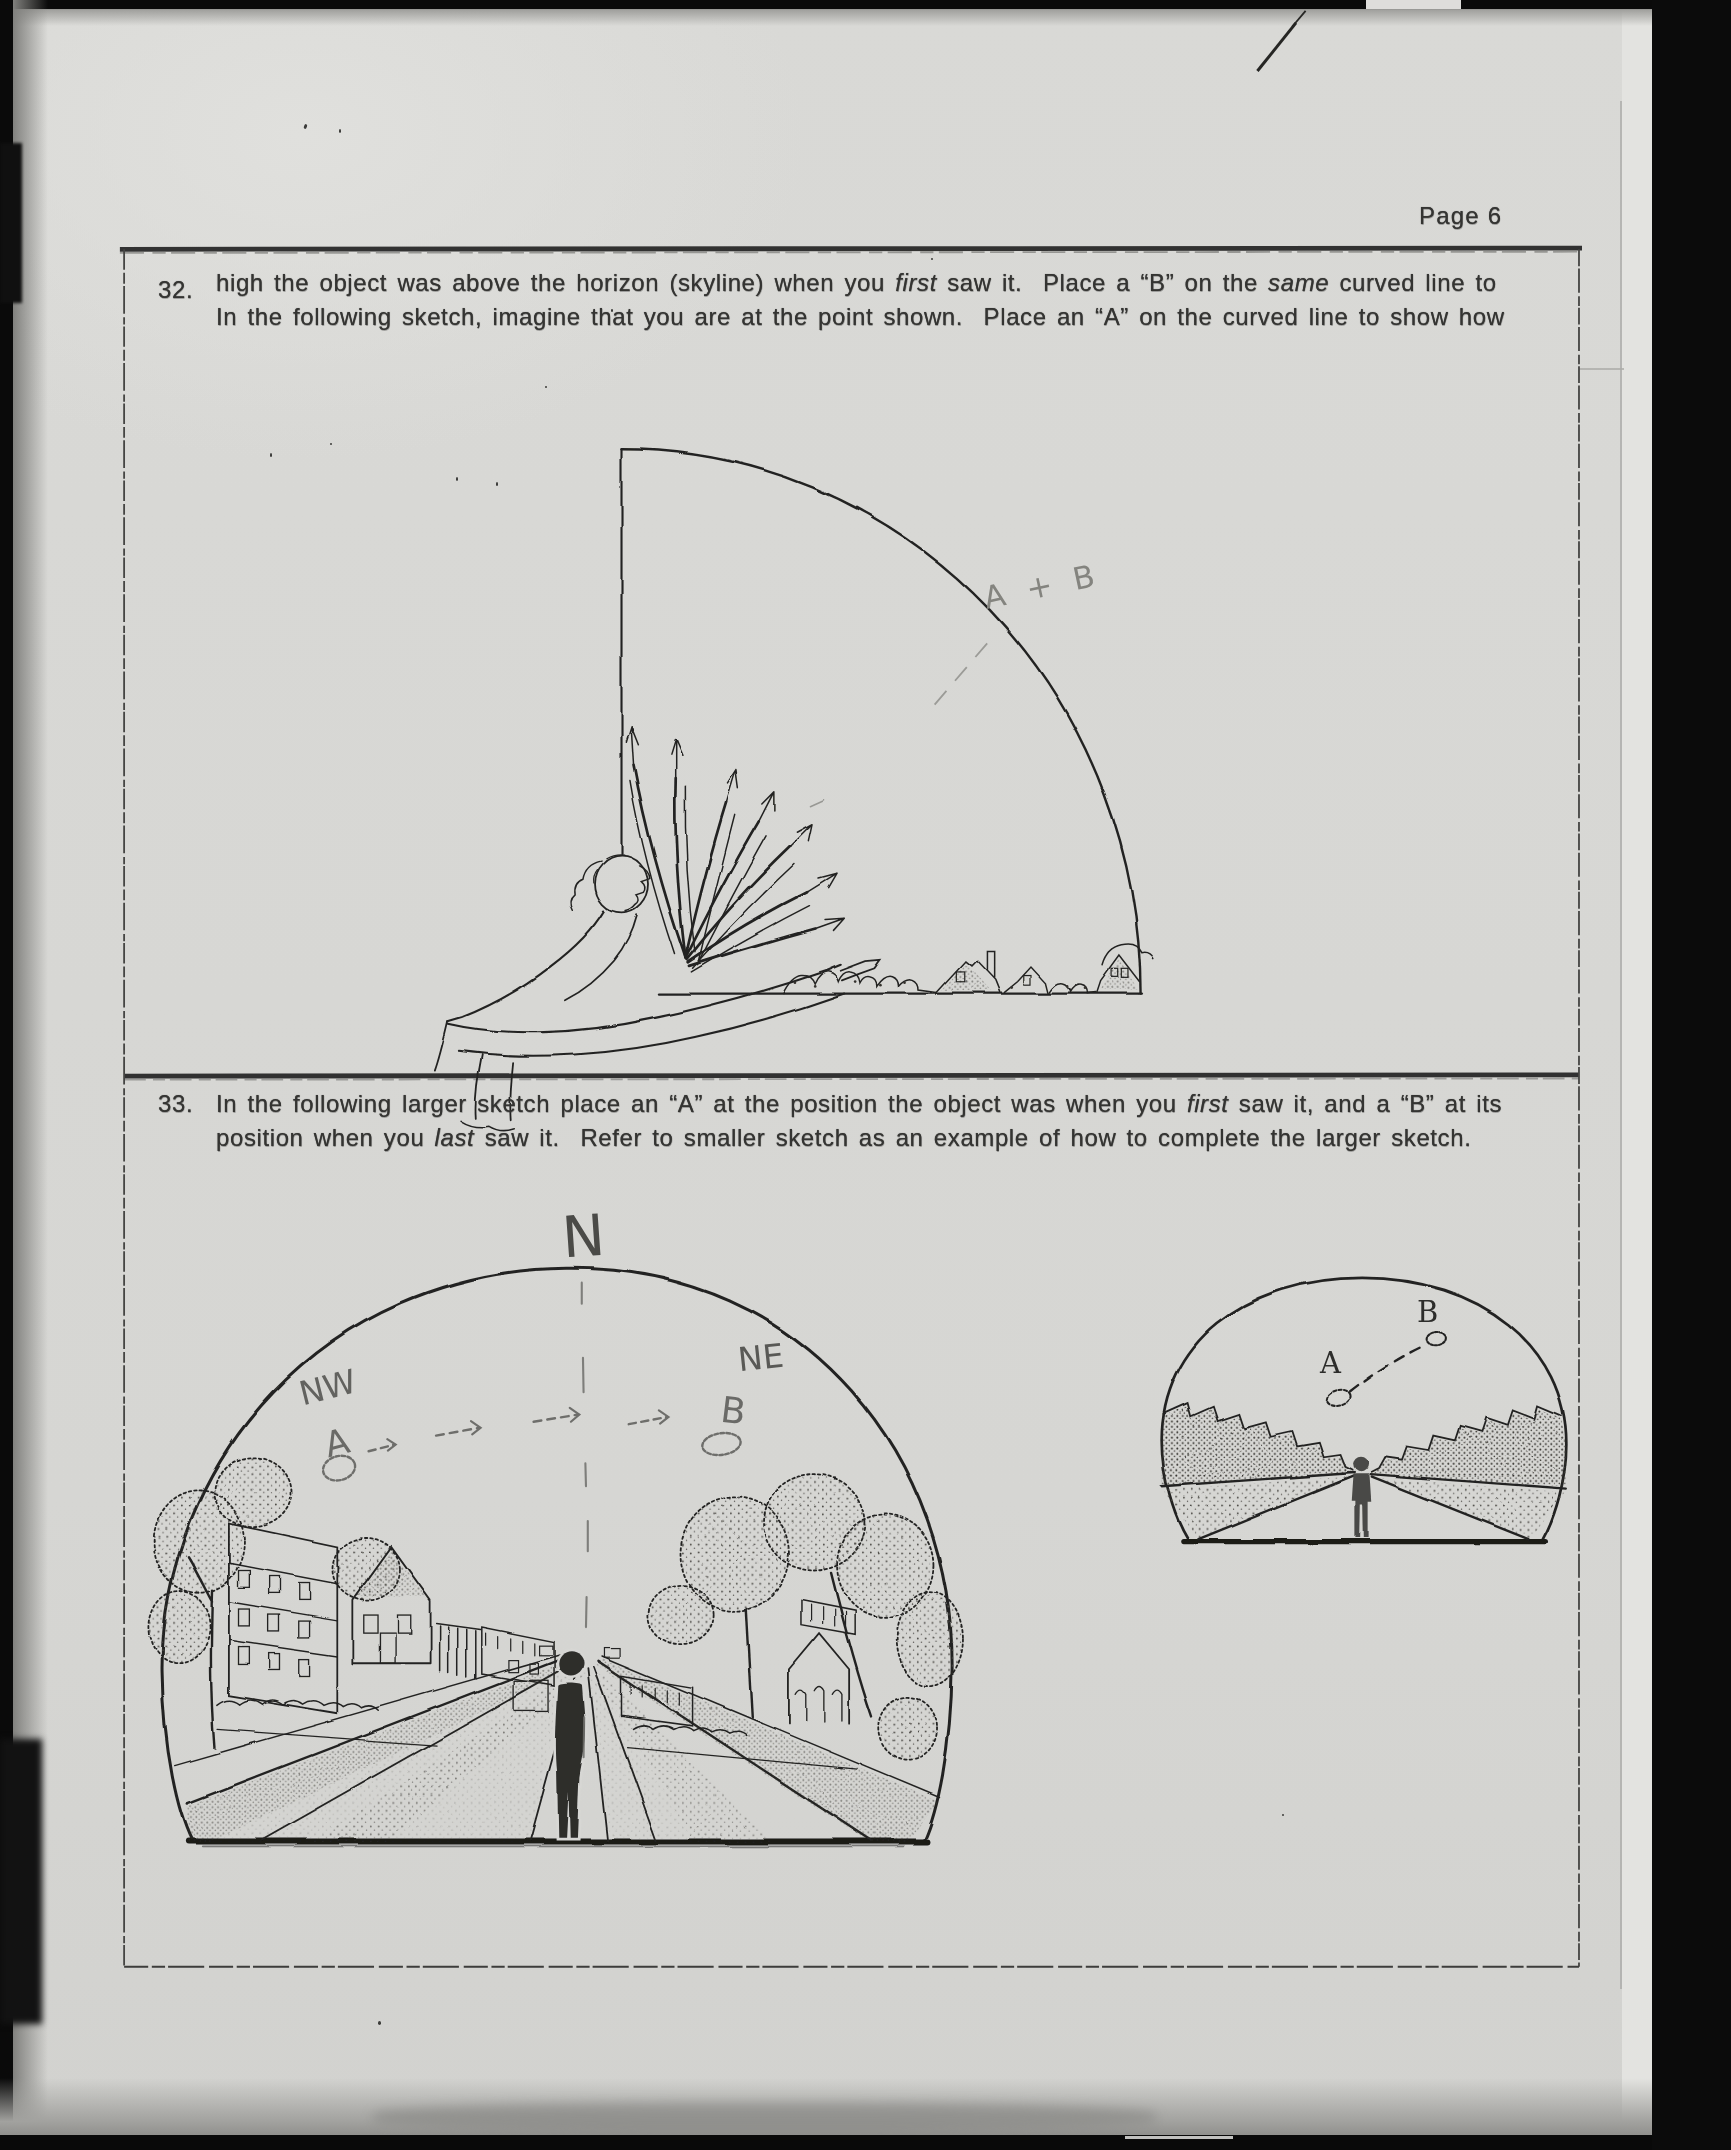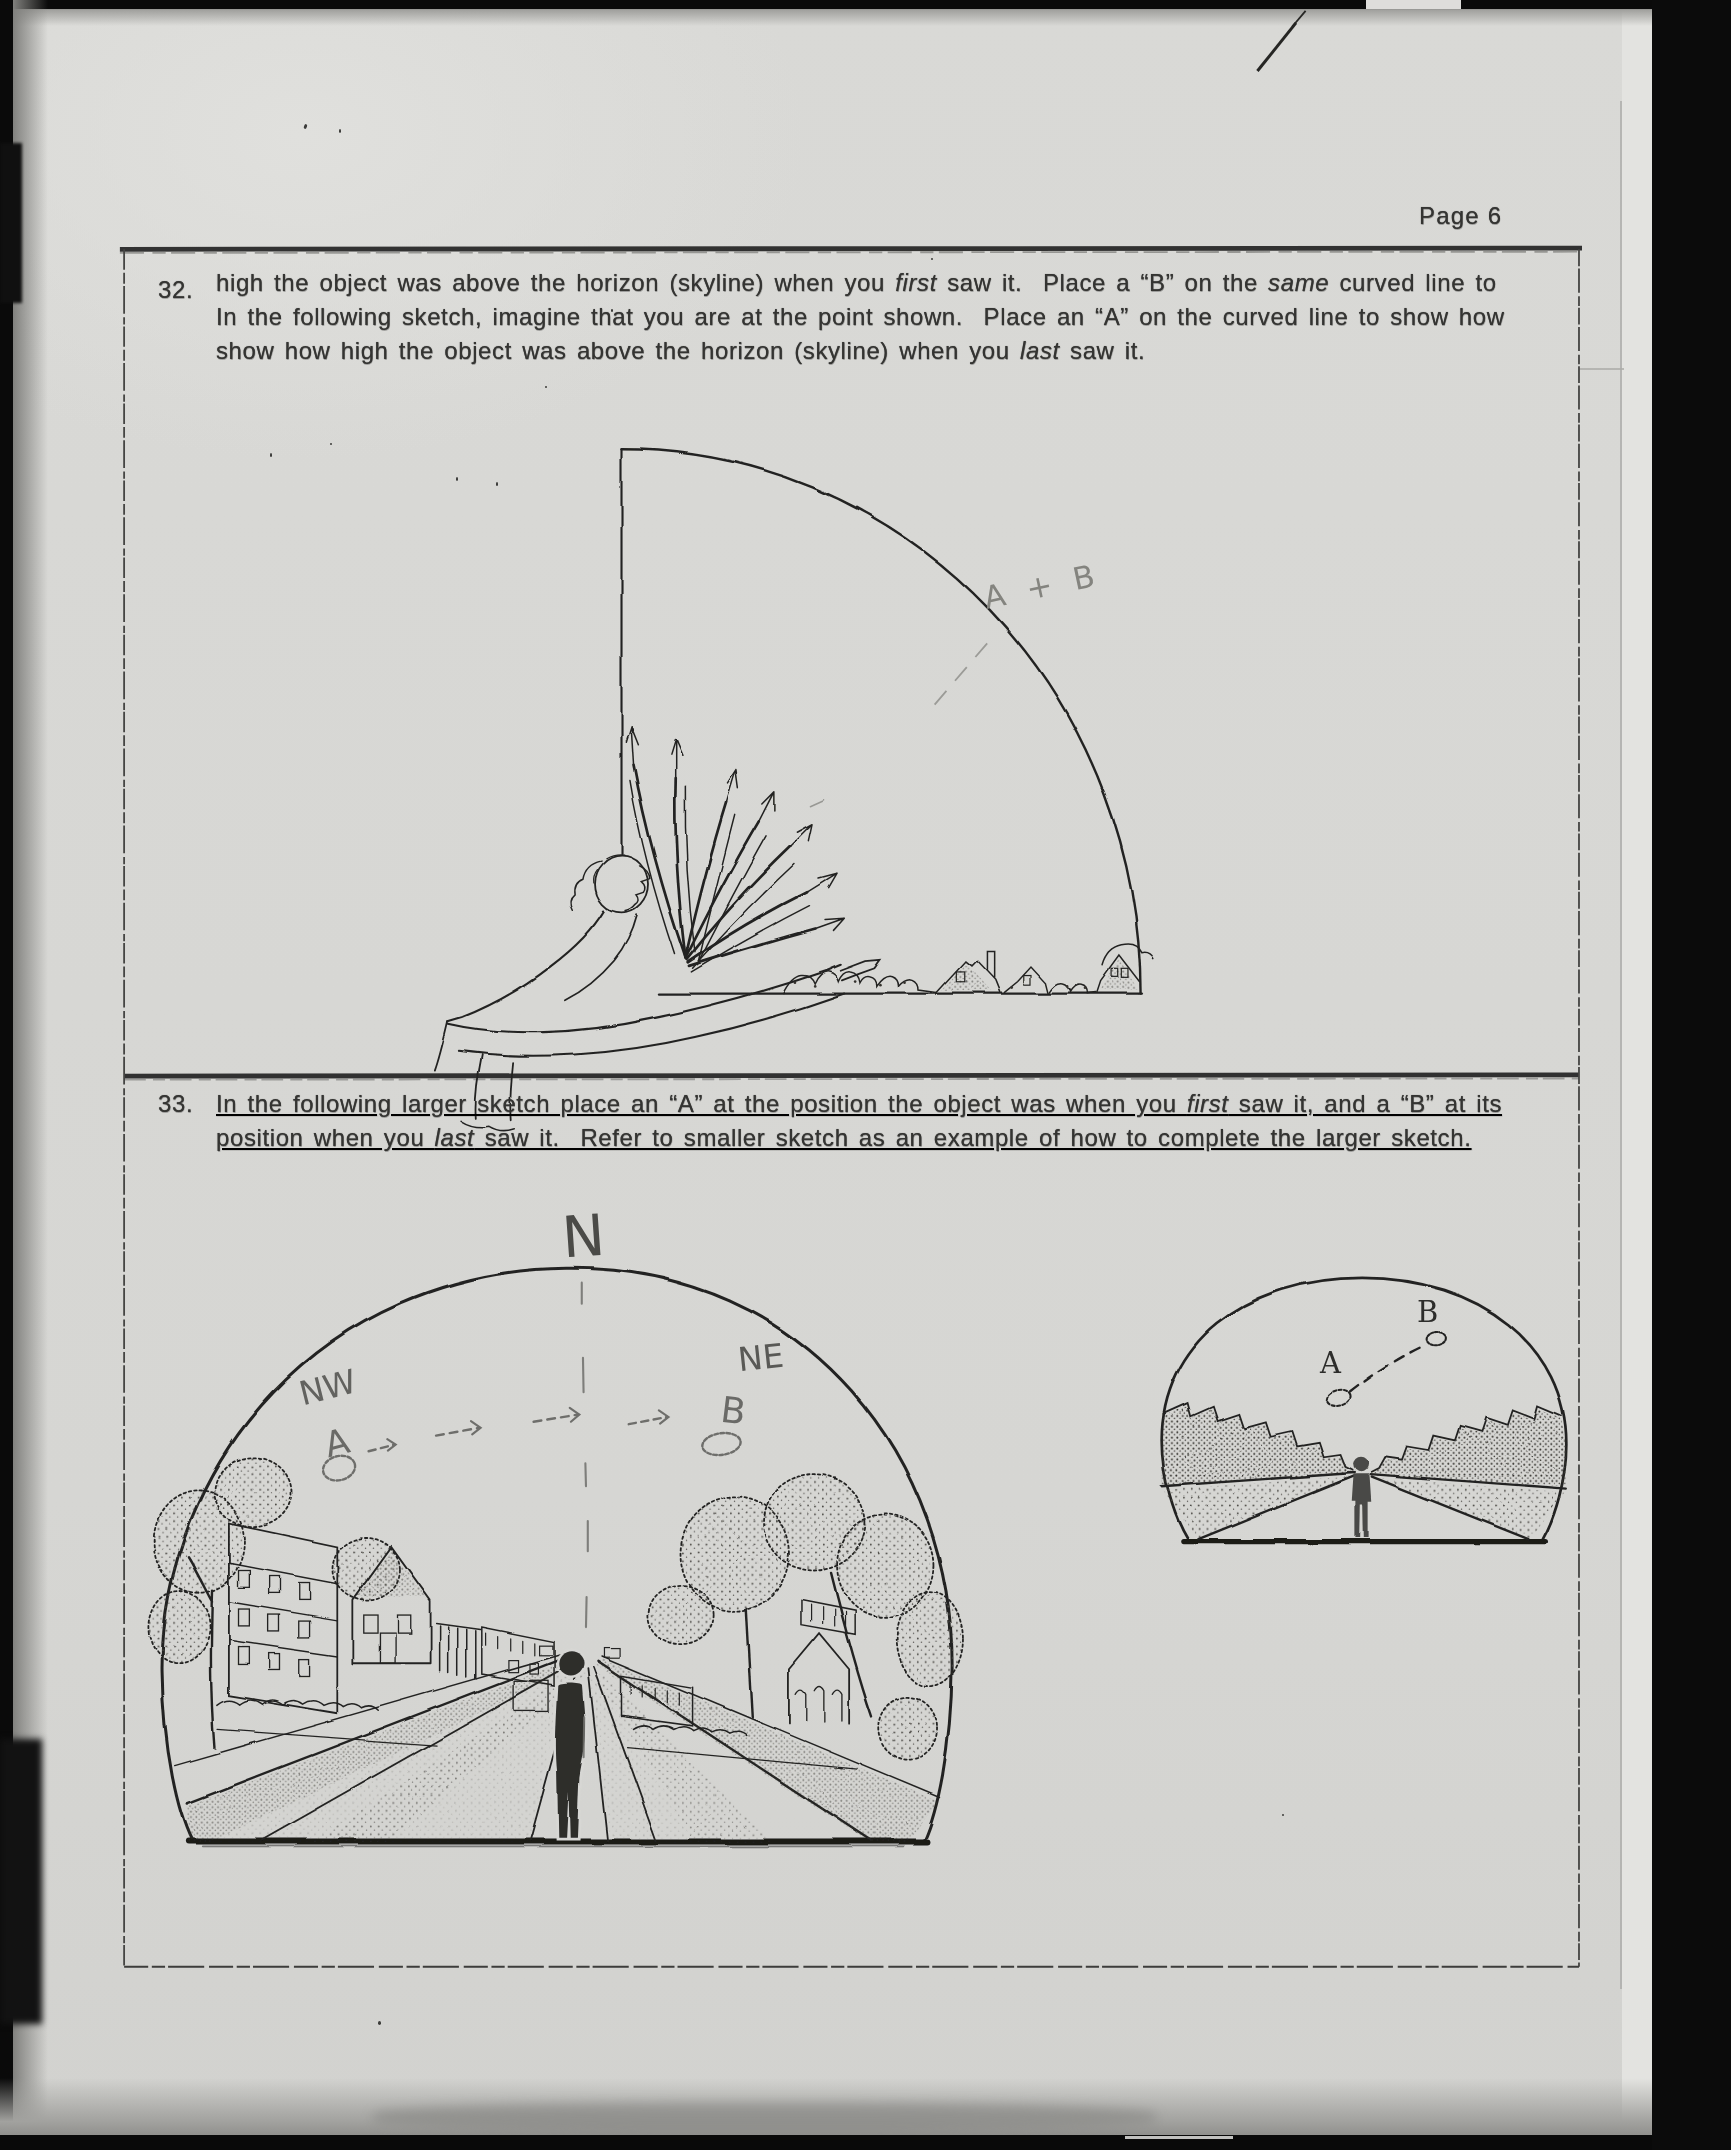--- a/index.html
+++ b/index.html
@@ -302,25 +302,24 @@
       <path d="M2246,2448 L2274,2448 L2277,2494 L2271,2494 L2271,2554 L2263,2554 L2262,2500 L2258,2500 L2257,2554 L2249,2554 L2249,2494 L2243,2494 Z" fill="#4a4a47" stroke="none"></path>
     </g>
   </svg>
 
   <div id="page-label" class="abs print" style="left:1419px;top:202px;">Page 6</div>
 
   <div class="abs print qnum" style="left:158px;top:276px;">32.</div>
   <div class="abs" style="left:216px;top:269px;">
     <div class="print qline"><span>high the object was above the horizon (skyline) when you </span><span class="it">first</span><span> saw it.  Place a “B” on the </span><span class="it">same</span><span> curved line to</span></div>
     <div class="print qline"><span>In the following sketch, imagine that you are at the point shown.  Place an “A” on the curved line to show how</span></div>
-    <div class="print qline"><span>show how high the object was above the horizon (skyline) when you </span><span class="it">last</span><span> saw it.</span></div>
   </div>
 
   <div class="abs print qnum" style="left:158px;top:1090px;text-align:center;">33.</div>
-  <div class="abs" style="left:216px;top:1090px;text-decoration:underline;">
+  <div class="abs" style="left:216px;top:1090px;">
     <div class="print qline"><span>In the following larger sketch place an “A” at the position the object was when you </span><span class="it">first</span><span> saw it, and a “B” at its</span></div>
     <div class="print qline"><span>position when you </span><span class="it">last</span><span> saw it.  Refer to smaller sketch as an example of how to complete the larger sketch.</span></div>
   </div>
 
   <div class="abs hand" style="left:983px;top:568px;font-size:31px;letter-spacing:6px;transform:rotate(-12deg);color:#84847f;">A + B</div>
 
   <div class="abs hand" style="left:562px;top:1203px;font-size:57px;color:#4a4a47;transform:rotate(-4deg);">N</div>
   <div class="abs hand" style="left:299px;top:1368px;font-size:33px;transform:rotate(-14deg);color:#62625f;">NW</div>
   <div class="abs hand" style="left:738px;top:1338px;font-size:33px;transform:rotate(-6deg);color:#595956;">NE</div>
   <div class="abs hand" style="left:325px;top:1423px;font-size:35px;transform:rotate(-14deg);">A</div>

